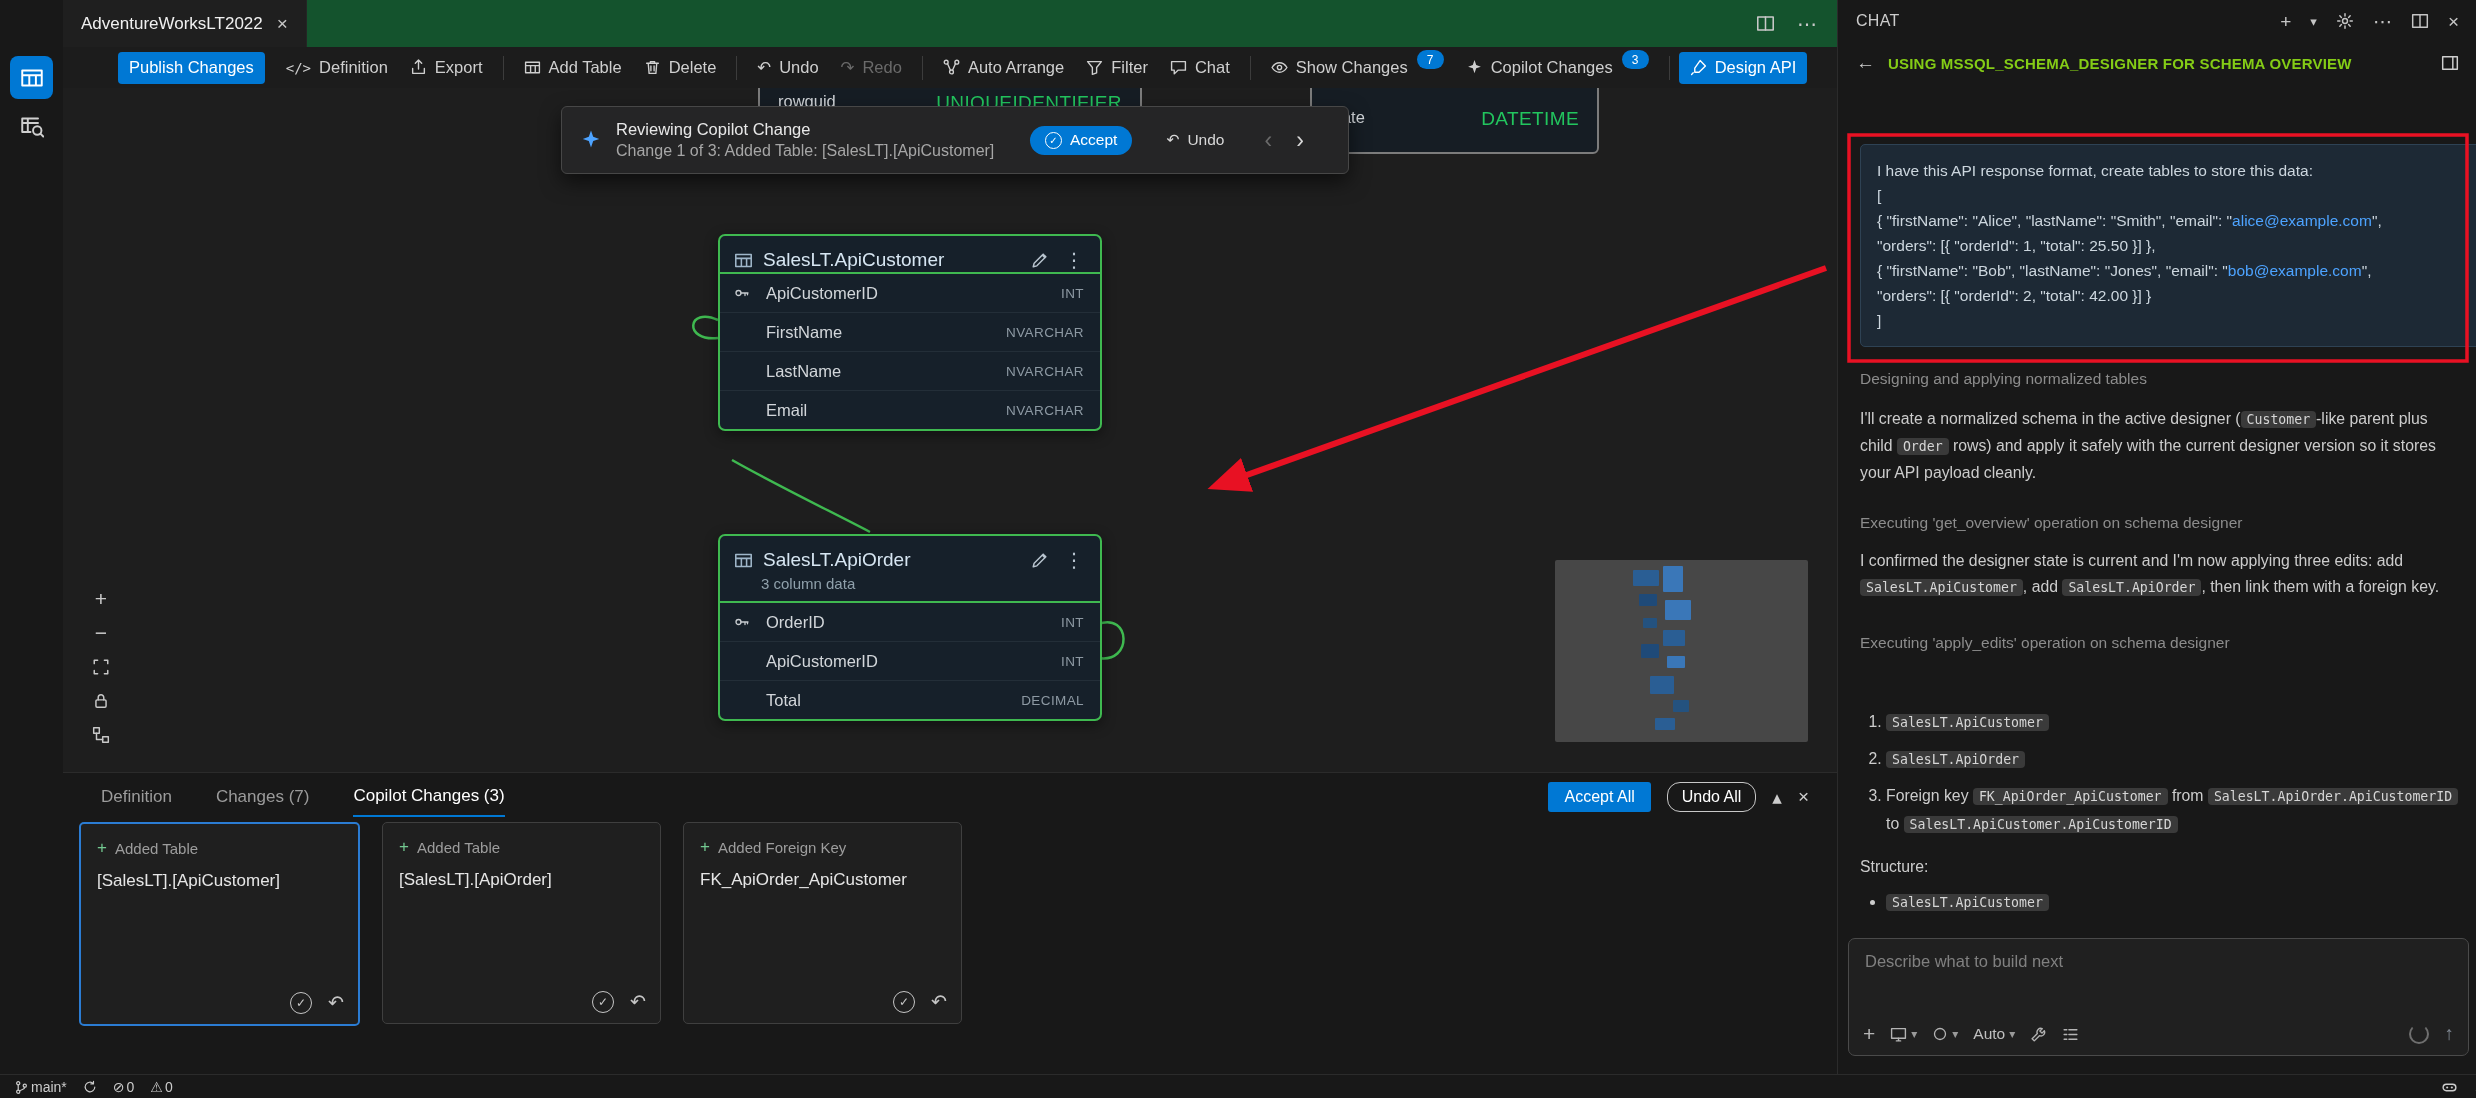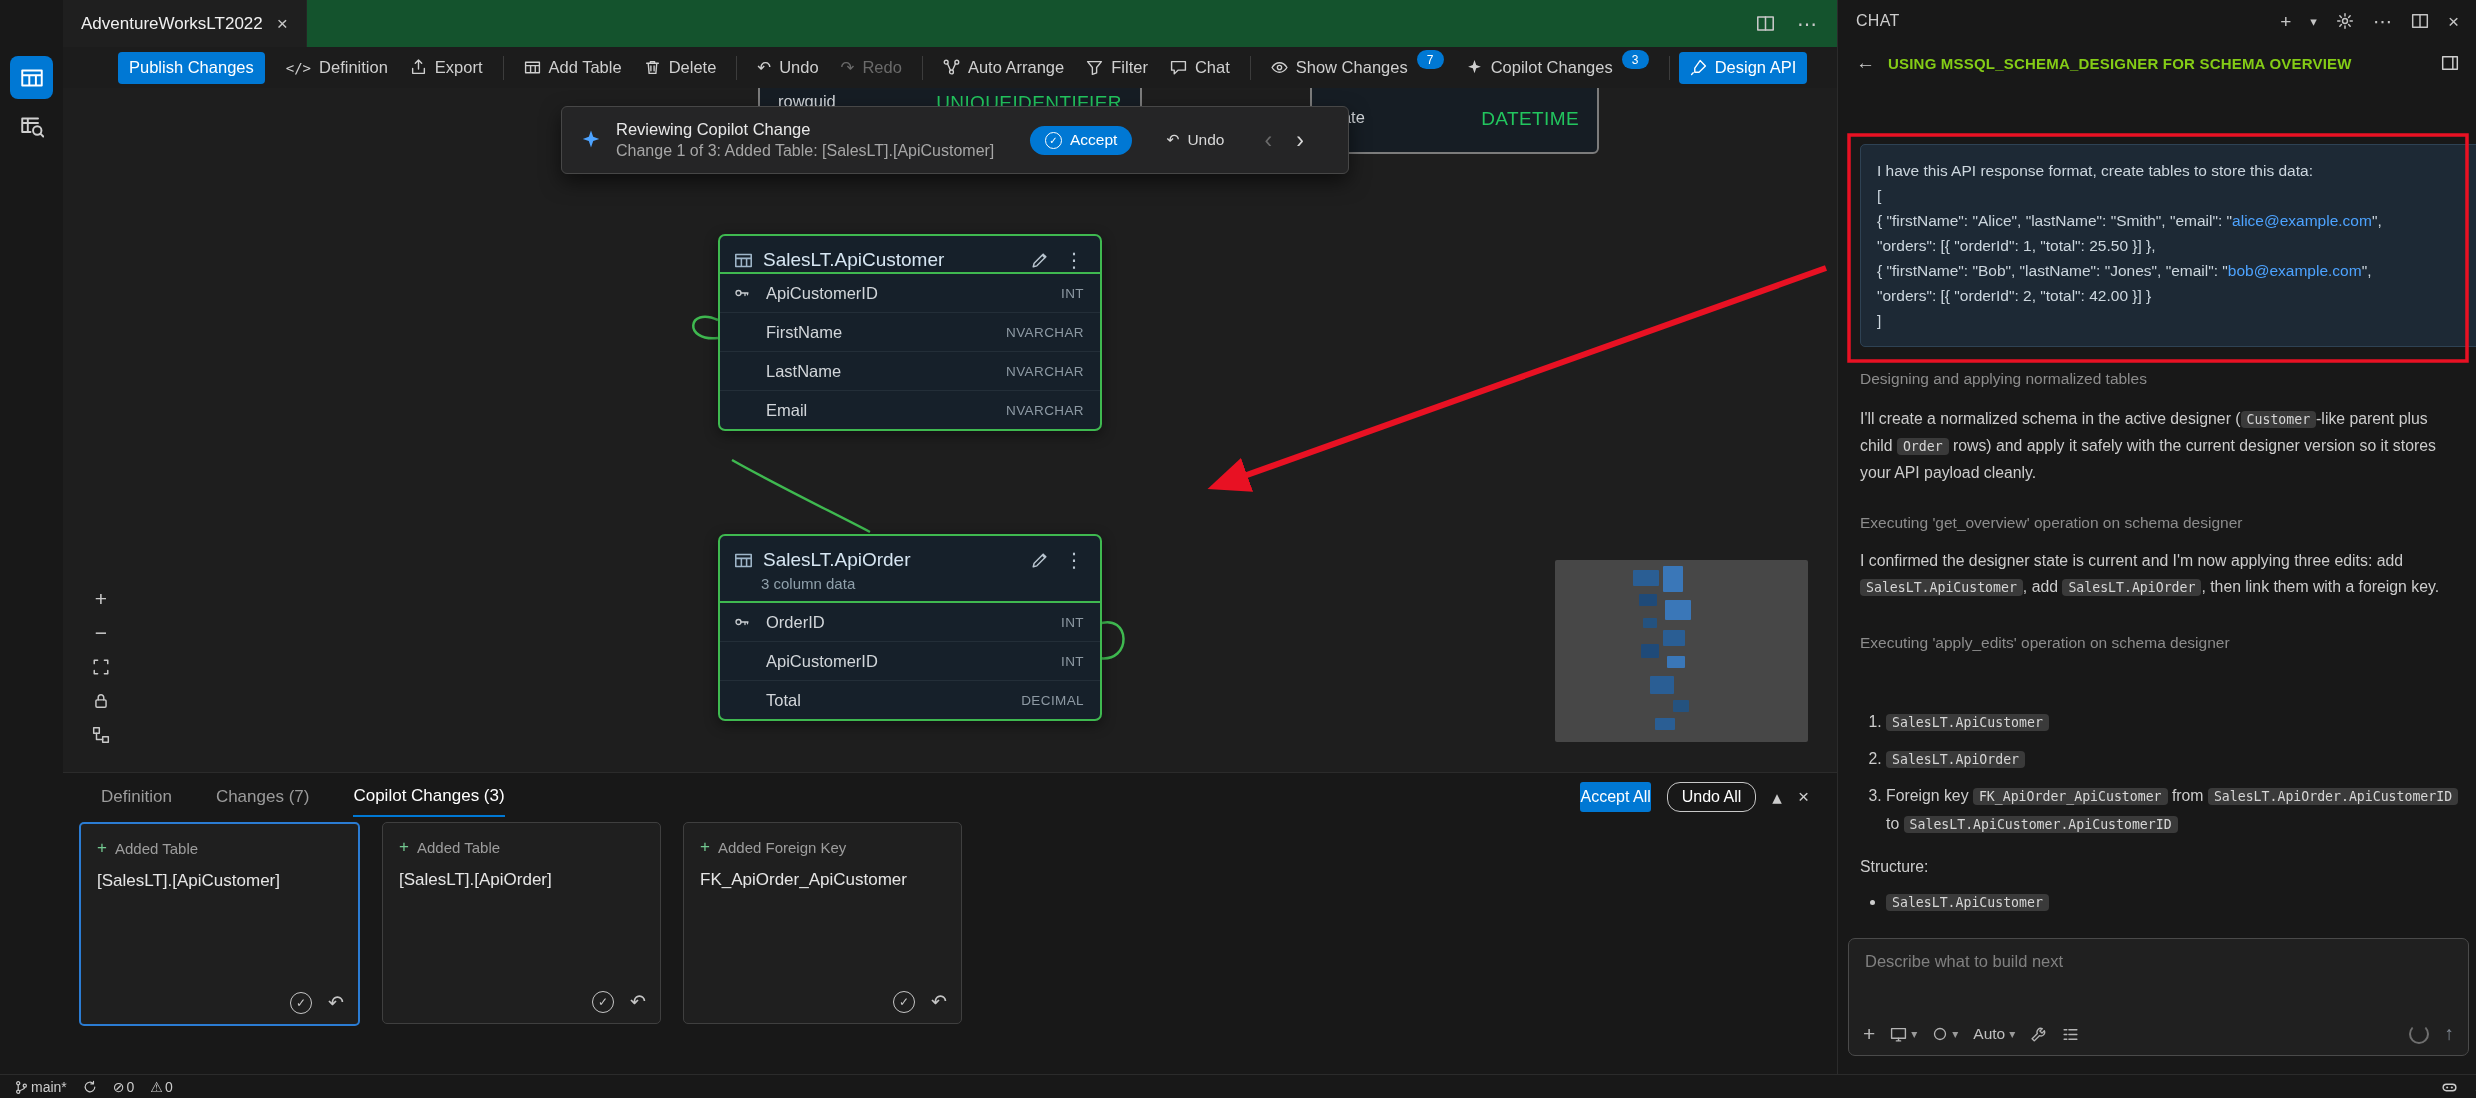--- a/index.html
+++ b/index.html
@@ -68,21 +68,21 @@
 
   .minimap{position:absolute;left:1492px;top:472px;width:253px;height:182px;background:rgba(158,158,158,.32);border-radius:2px;}
   .mm-b{position:absolute;border-radius:1px;}
 
   
   .bottom-panel{position:absolute;left:0;top:772px;right:0;height:302px;background:#181818;border-top:1px solid #2b2b2b;}
   .bp-tabs{display:flex;align-items:center;gap:44px;padding:12px 0 0 38px;font-size:17px;height:32px;}
   .bp-tab{color:#9b9b9b;padding-bottom:9px;cursor:pointer;}
   .bp-tab.active{color:#fff;border-bottom:2px solid #0078d4;}
   .bp-ctrl{position:absolute;right:28px;top:9px;display:flex;align-items:center;gap:16px;}
-  .btn-blue{background:#0078d4;color:#fff;border:none;border-radius:3px;padding:6px 0;font-size:16px;font-family:inherit;cursor:pointer;}
+  .btn-blue{background:#0078d4;color:#fff;border:none;border-radius:3px;padding:6px 16px;font-size:16px;font-family:inherit;cursor:pointer;}
   .btn-outline{background:none;color:#fff;border:1px solid #c8c8c8;border-radius:13px;padding:5px 14px;font-size:16px;font-family:inherit;cursor:pointer;}
   .bp-ico{color:#cccccc;font-size:19px;cursor:pointer;}
   .cards{position:absolute;left:16px;top:49px;display:flex;gap:22px;}
   .card{position:relative;width:245px;height:172px;background:#1f1f1f;border:1px solid #3f3f3f;border-radius:5px;padding:14px 16px;cursor:pointer;}
   .card.selected{border:2px solid #2b7cd3;}
   .card-kind{display:flex;align-items:center;gap:8px;color:#9d9d9d;font-size:15px;}
   .card-plus{color:#73c991;font-size:17px;}
   .card-title{margin-top:13px;color:#e6e6e6;font-size:17px;}
   .card-actions{position:absolute;right:14px;bottom:10px;display:flex;align-items:center;gap:16px;color:#c5c5c5;}
   .cc{width:20px;height:20px;border:1.4px solid #c5c5c5;border-radius:50%;display:flex;align-items:center;justify-content:center;font-size:12px;cursor:pointer;}

